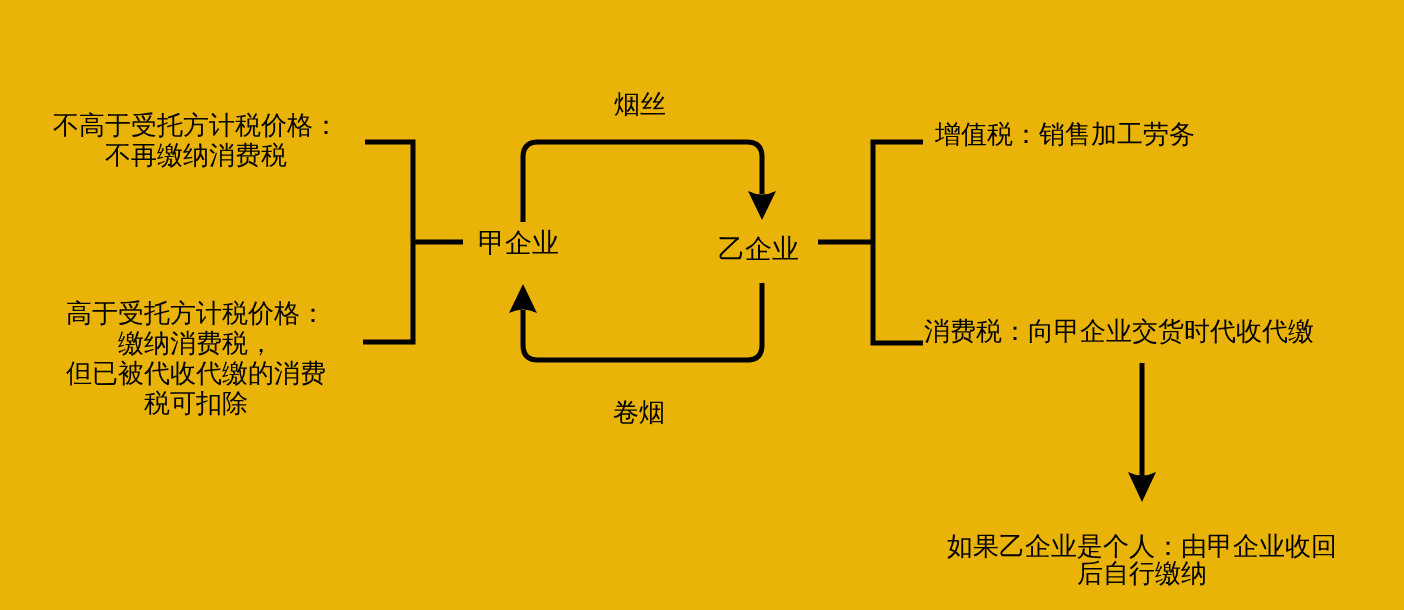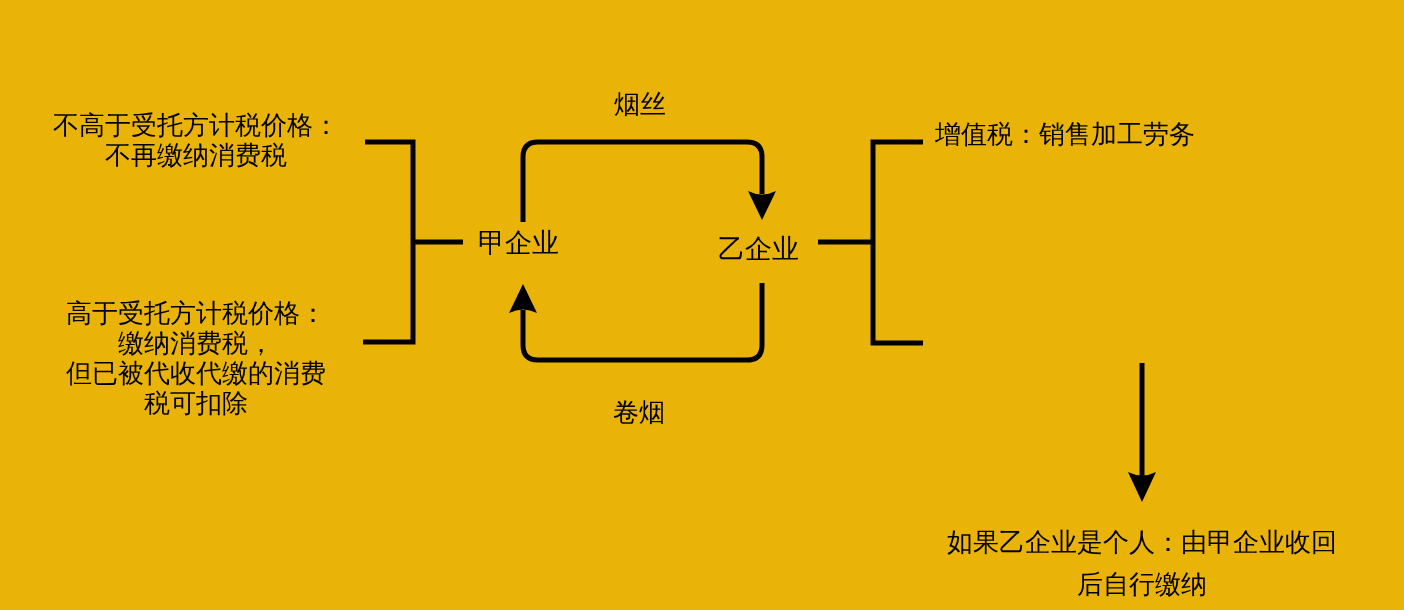--- a/index.html
+++ b/index.html
@@ -101,17 +101,18 @@
   <div class="entity" style="left:478px; top:228px; width:88px;">甲企业</div>
 
   <div class="entity" style="left:718px; top:228px; width:88px;margin-top:6px;">乙企业</div>
 
   <div class="flow-label" style="left:598px; top:90px; width:84px;">烟丝</div>
 
   <div class="flow-label" style="left:597px; top:388px; width:84px;margin-top:10px;">卷烟</div>
 
   <div class="note single" style="left:935px; top:119px;">增值税：销售加工劳务</div>
 
+  <div class="note single" style="left:924px; top:316px;">消费税：向甲企业交货时代收代缴</div>
 
-  <div class="note centered" style="left:928px; top:521px; width:428px; line-height:42px;">如果乙企业是个人：由甲企业收回
+  <div class="note centered" style="left:928px; top:533px; width:428px; line-height:27px;">如果乙企业是个人：由甲企业收回
 后自行缴纳</div>
 
 </div>
 
 </body></html>

